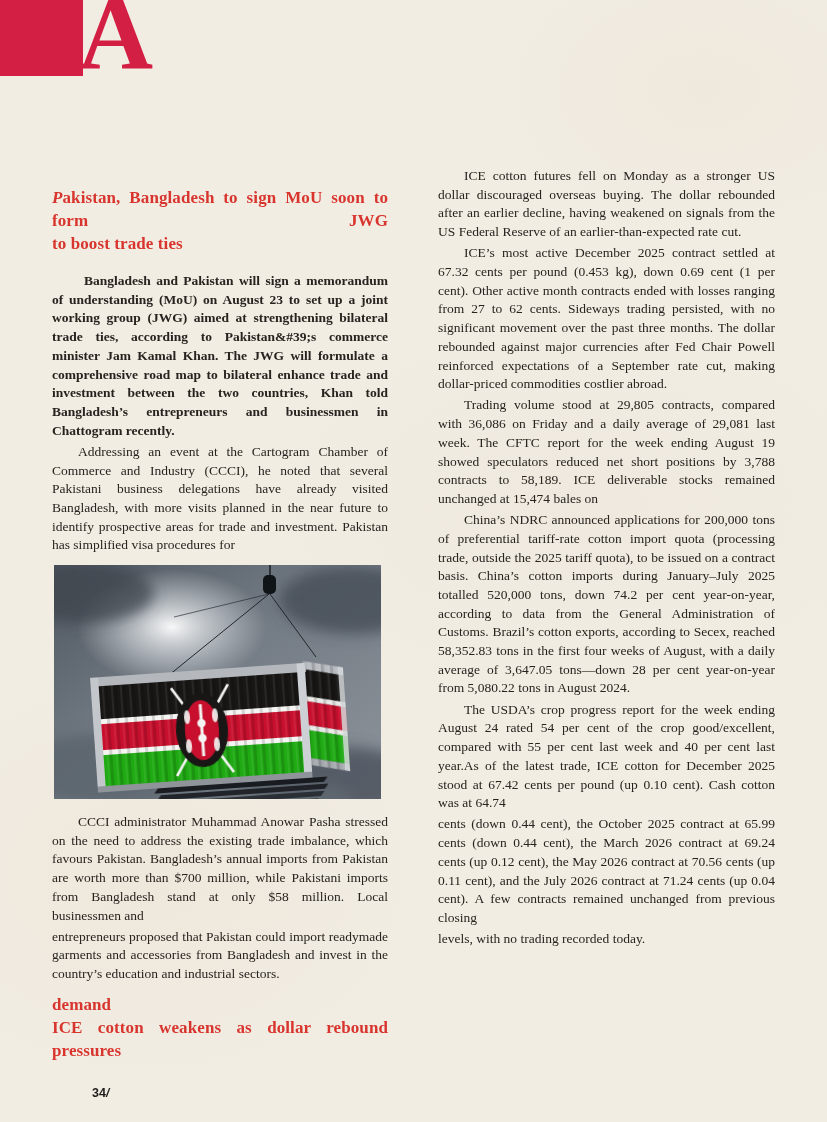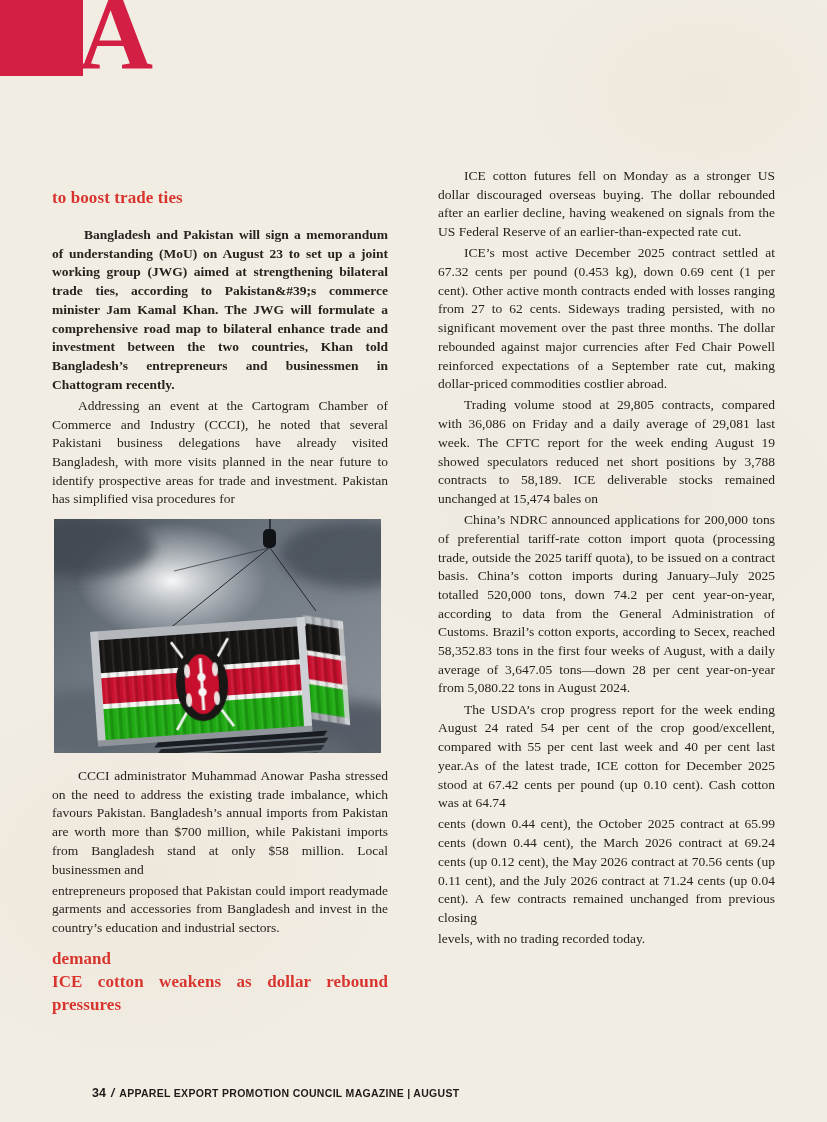--- a/index.html
+++ b/index.html
@@ -43,36 +43,37 @@
   .body-text p.ind-lg{text-indent:32px;font-weight:bold;}
   .body-text p.noind{text-indent:0;}
   
   .article-image{
     width:327px;height:234px;margin:10px 0 14px 2px;display:block;
   }
   
   .footer{
     position:absolute;left:92px;top:1086px;
     font-family:"Liberation Sans", sans-serif;color:#1e1c1a;
-    display:flex;align-items:baseline;gap:5px;white-space:nowrap;
+    display:flex;align-items:baseline;white-space:nowrap;
   }
   .footer .pagenum{font-size:12.5px;font-weight:700;}
   .footer .sep{font-size:12px;font-weight:700;font-style:italic;}
   .footer .mag{font-size:10.5px;font-weight:700;letter-spacing:.3px;}
 </style>
 </head>
 <body>
 
 <div class="page">
 
   <div class="logo-block"></div>
   <div class="logo-letter">A</div>
 
   <div class="col col-left">
     <div class="headline headline-top">
+      <span class="hl-line hl-just"><i>P</i><span>akistan, Bangladesh to sign MoU soon to form JWG</span></span>
       <span class="hl-line">to boost trade ties</span>
     </div>
 
     <div class="body-text">
       <p class="ind-lg">Bangladesh and Pakistan will sign a memorandum of understanding (MoU) on August 23 to set up a joint working group (JWG) aimed at strengthening bilateral trade ties, according to Pakistan&amp;#39;s commerce minister Jam Kamal Khan. The JWG will formulate a comprehensive road map to bilateral enhance trade and investment between the two countries, Khan told Bangladesh’s entrepreneurs and businessmen in Chattogram recently.</p>
       <p class="ind">Addressing an event at the Cartogram Chamber of Commerce and Industry (CCCI), he noted that several Pakistani business delegations have already visited Bangladesh, with more visits planned in the near future to identify prospective areas for trade and investment. Pakistan has simplified visa procedures for</p>
 
       <svg class="article-image" viewBox="0 0 327 234" role="img">
         <defs>
           <linearGradient id="sky" x1="0" y1="0" x2="1" y2="1">
@@ -186,16 +187,15 @@
       <p class="ind">China’s NDRC announced applications for 200,000 tons of preferential tariff-rate cotton import quota (processing trade, outside the 2025 tariff quota), to be issued on a contract basis. China’s cotton imports during January–July 2025 totalled 520,000 tons, down 74.2 per cent year-on-year, according to data from the General Administration of Customs. Brazil’s cotton exports, according to Secex, reached 58,352.83 tons in the first four weeks of August, with a daily average of 3,647.05 tons—down 28 per cent year-on-year from 5,080.22 tons in August 2024.</p>
       <p class="ind">The USDA’s crop progress report for the week ending August 24 rated 54 per cent of the crop good/excellent, compared with 55 per cent last week and 40 per cent last year.As of the latest trade, ICE cotton for December 2025 stood at 67.42 cents per pound (up 0.10 cent). Cash cotton was at 64.74</p>
       <p class="noind">cents (down 0.44 cent), the October 2025 contract at 65.99 cents (down 0.44 cent), the March 2026 contract at 69.24 cents (up 0.12 cent), the May 2026 contract at 70.56 cents (up 0.11 cent), and the July 2026 contract at 71.24 cents (up 0.04 cent). A few contracts remained unchanged from previous closing</p>
       <p class="noind">levels, with no trading recorded today.</p>
     </div>
   </div>
 
   <div class="footer">
     <span class="pagenum">34</span>
     <span class="sep">/</span>
-    <span class="mag">APPAREL EXPORT PROMOTION COUNCIL MAGAZINE | AUGUST</span>
   </div>
 
 </div>
 
 </body></html>

